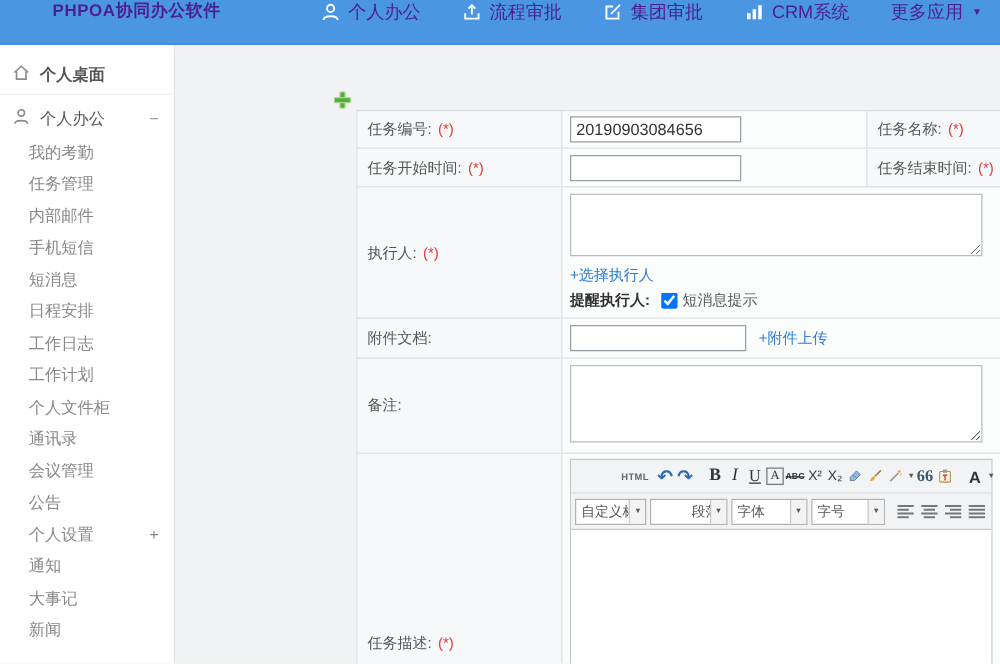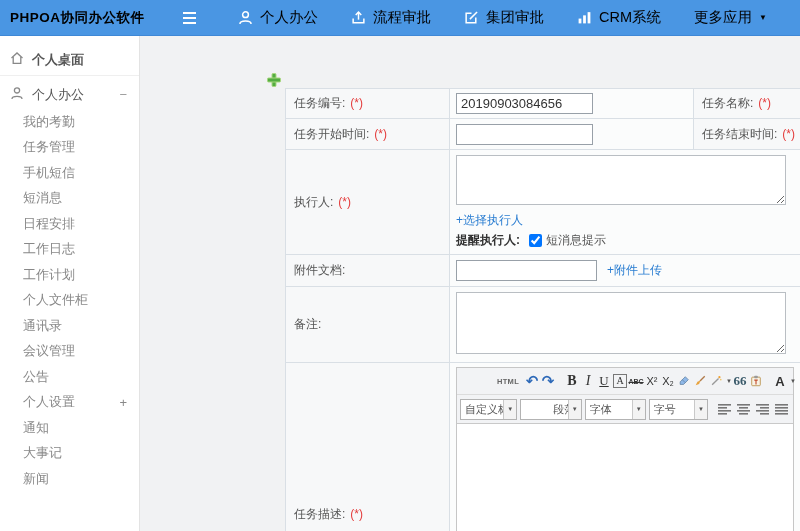--- a/index.html
+++ b/index.html
@@ -7,21 +7,21 @@
   body {
     position:relative;
     font-family:"Liberation Sans","DejaVu Sans",sans-serif;
     background:#f1f2f3;
     color:#555;
   }
   
   .header {
     position:absolute; top:0; left:0; right:0; height:36px;
     background:#4a96e3; border-bottom:1px solid #3f88d6;
-    display:flex; align-items:center; color:#000000;
+    display:flex; align-items:flex-start; color:#4c1d95;padding-left:32px;
   }
   .logo { width:150px; padding-left:10px; font-weight:bold; font-size:13.5px; letter-spacing:.5px; white-space:nowrap; }
   .menu-btn { margin-left:38px; width:17px; height:12px; cursor:pointer;
     background:repeating-linear-gradient(to bottom,#fff 0 2px,transparent 2px 5px); }
   .nav { display:flex; margin-left:42px; align-items:center; font-size:14.5px; }
   .nav-item { display:flex; align-items:center; gap:7px; cursor:pointer; margin-right:33px; white-space:nowrap; }
   .nav-item svg { display:block; }
   .caret { font-size:8px; line-height:1; }
   
   .sidebar {
@@ -157,20 +157,23 @@
     <span class="lbl">个人办公</span>
     <span class="toggle">−</span>
   </div>
   <div class="side-sub">
       <span>我的考勤</span>
     </div>
   <div class="side-sub">
       <span>任务管理</span>
     </div>
   <div class="side-sub">
+      <span>内部邮件</span>
+    </div>
+  <div class="side-sub">
       <span>手机短信</span>
     </div>
   <div class="side-sub">
       <span>短消息</span>
     </div>
   <div class="side-sub">
       <span>日程安排</span>
     </div>
   <div class="side-sub">
       <span>工作日志</span>

